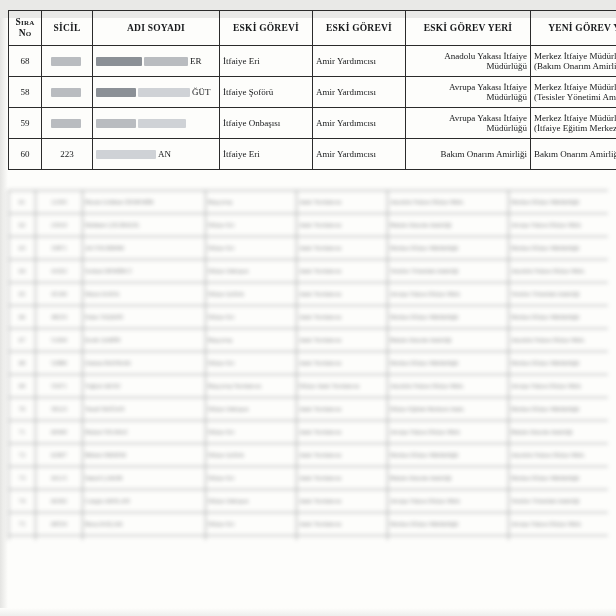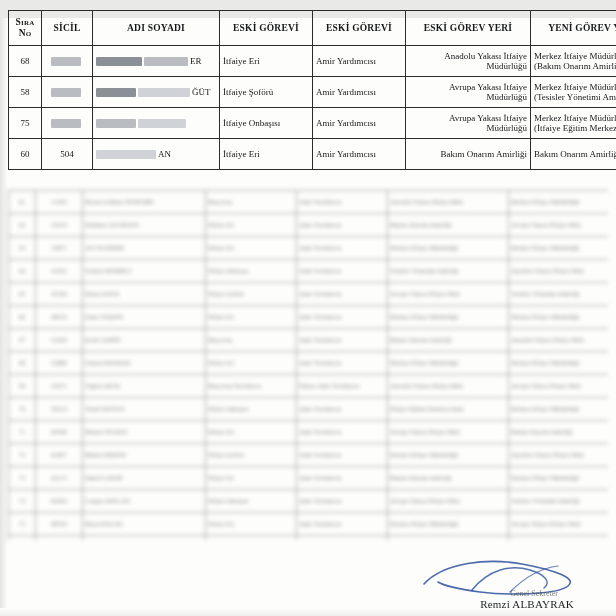--- a/index.html
+++ b/index.html
@@ -192,31 +192,31 @@
       <tr>
         <td class="c-sira num">58</td>
         <td class="c-sicil num"><span class="redact" style="width:30px"></span></td>
         <td class="c-ad"><span class="redact dark" style="width:40px"></span><span class="redact light" style="width:52px"></span><span>ĞÜT</span></td>
         <td class="c-eskig">İtfaiye Şoförü</td>
         <td class="c-yenig">Amir Yardımcısı</td>
         <td class="c-eskiy">Avrupa Yakası İtfaiye Müdürlüğü</td>
         <td class="c-yeniy">Merkez İtfaiye Müdürlüğü (Tesisler Yönetimi Amirliği)</td>
       </tr>
       <tr>
-        <td class="c-sira num">75</td>
+        <td class="c-sira num">59</td>
         <td class="c-sicil num"><span class="redact" style="width:30px"></span></td>
         <td class="c-ad"><span class="redact" style="width:40px"></span><span class="redact light" style="width:48px"></span><span></span></td>
         <td class="c-eskig">İtfaiye Onbaşısı</td>
         <td class="c-yenig">Amir Yardımcısı</td>
         <td class="c-eskiy">Avrupa Yakası İtfaiye Müdürlüğü</td>
         <td class="c-yeniy">Merkez İtfaiye Müdürlüğü (İtfaiye Eğitim Merkezi Amirli</td>
       </tr>
       <tr>
         <td class="c-sira num">60</td>
-        <td class="c-sicil num">504</td>
+        <td class="c-sicil num">223</td>
         <td class="c-ad"><span class="redact light" style="width:60px"></span><span>AN</span></td>
         <td class="c-eskig">İtfaiye Eri</td>
         <td class="c-yenig">Amir Yardımcısı</td>
         <td class="c-eskiy">Bakım Onarım Amirliği</td>
         <td class="c-yeniy">Bakım Onarım Amirliği</td>
       </tr>
     </tbody>
   </table>
 
   <div class="blur-wrap">
@@ -365,23 +365,14 @@
             <td class="b-yenig">Amir Yardımcısı</td>
             <td class="b-eskiy">Bakım Onarım Amirliği</td>
             <td class="b-yeniy">Bakım Onarım Amirliği</td>
           </tr>
       </tbody>
     </table>
   </div>
 
   <div class="edge-bottom"></div>
 
-  <div class="sig-area">
-    <svg class="sig-svg" width="170" height="44" viewBox="0 0 170 44">
-      <path d="M6 28 C 26 6, 70 2, 104 8 C 136 14, 160 22, 150 30 C 140 38, 96 40, 62 36 C 40 33, 26 30, 20 26" fill="none" stroke="#2b4f9e" stroke-width="1.6" stroke-linecap="round" opacity="0.85"></path>
-      <path d="M54 34 C 70 14, 92 8, 112 14 C 126 18, 134 26, 126 32" fill="none" stroke="#2b4f9e" stroke-width="1.4" stroke-linecap="round" opacity="0.8"></path>
-      <path d="M92 36 C 106 22, 122 12, 140 10" fill="none" stroke="#2b4f9e" stroke-width="1.2" stroke-linecap="round" opacity="0.7"></path>
-    </svg>
-    <div class="sig-title">Genel Sekreter</div>
-    <div class="sig-name">Remzi ALBAYRAK</div>
-  </div>
 
 </div>
 
 </body></html>

